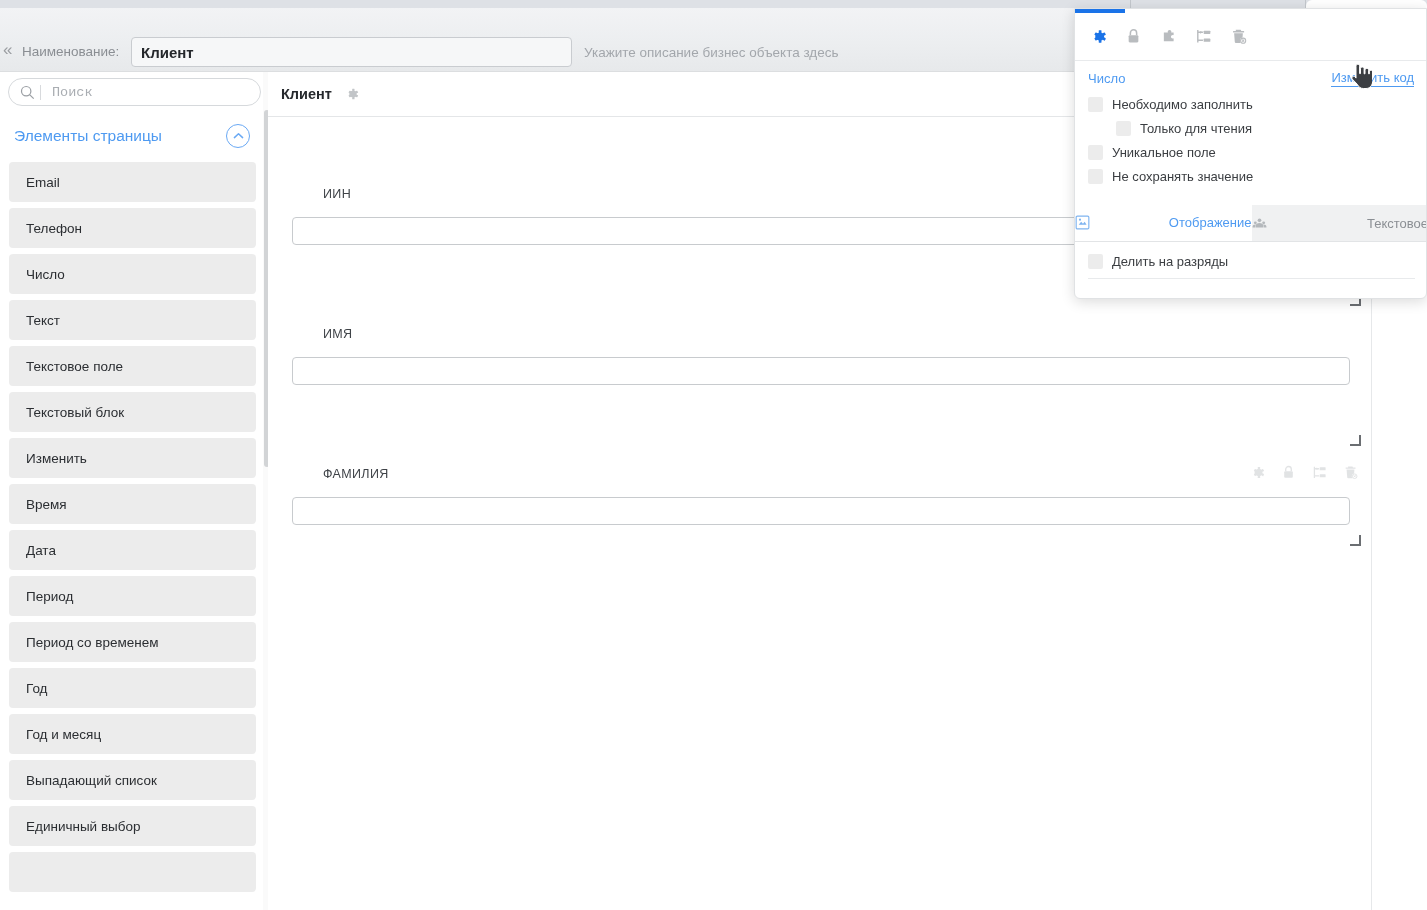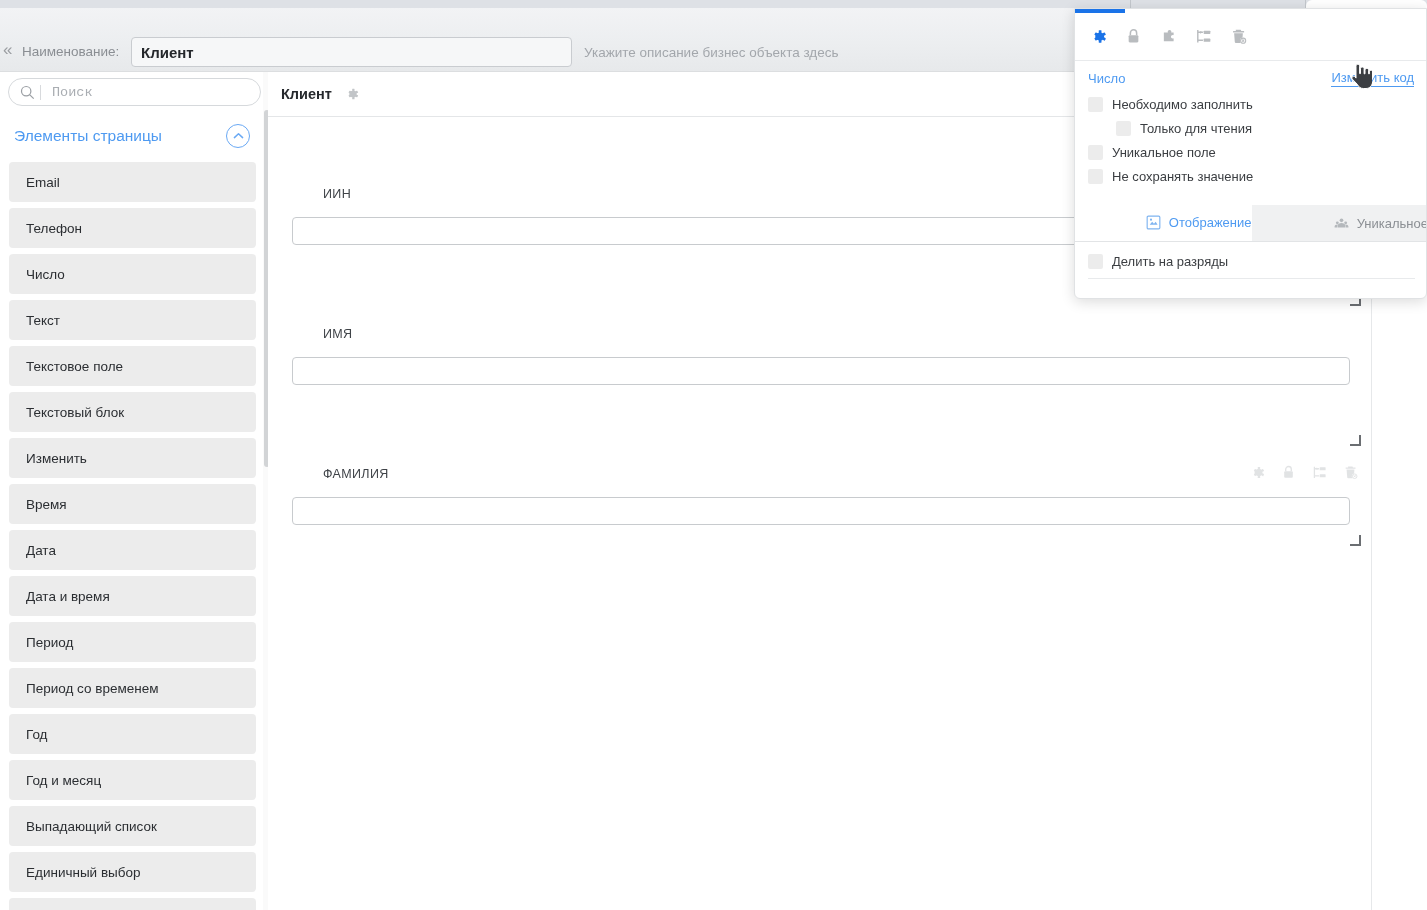--- a/index.html
+++ b/index.html
@@ -212,21 +212,21 @@
     width: 15px; height: 15px; background: #ececec; border-radius: 2px;
     flex: 0 0 15px;
   }
   .chk-label { font-size: 13px; color: #3b3e42; text-align: right; }
 
   .popup-tabs {
     position: absolute; left: 0; top: 196px; width: 353px; height: 37px;
     display: flex; border-bottom: 1px solid #e2e4e6; box-sizing: border-box;
   }
   .ptab {
-    flex: 1; display: flex; align-items: center; justify-content: flex-end;
+    flex: 1; display: flex; align-items: center; justify-content: space-between;
     gap: 8px; font-size: 13px; cursor: pointer; box-sizing: border-box;
   }
   .ptab.active { color: #4e9af1; background: #ffffff; border-bottom: 2px solid #ffffff; }
   .ptab.inactive { color: #8b8f94; background: #f0f1f2; }
 
   .popup-divider {
     position: absolute; left: 13px; top: 269px; width: 327px; height: 1px;
     background: #e8eaec;
   }
 
@@ -296,23 +296,20 @@
           <span>Текстовый блок</span>
         </div>
         <div class="elitem">
           <span>Изменить</span>
         </div>
         <div class="elitem">
           <span>Время</span>
         </div>
         <div class="elitem">
           <span>Дата</span>
-        </div>
-        <div class="elitem">
-          <span>Дата и время</span>
         </div>
         <div class="elitem">
           <span>Период</span>
         </div>
         <div class="elitem">
           <span>Период со временем</span>
         </div>
         <div class="elitem">
           <span>Год</span>
         </div>
@@ -473,21 +470,21 @@
         <div class="ptab inactive">
           <span style="display: flex;">
             <svg width="15" height="15" viewBox="0 0 18 18">
               <circle cx="9" cy="5.2" r="2.2" fill="#b4b8bc"></circle>
               <circle cx="4" cy="8.2" r="1.7" fill="#b4b8bc"></circle>
               <circle cx="14" cy="8.2" r="1.7" fill="#b4b8bc"></circle>
               <path fill="#b4b8bc" d="M9 8.4c-2.6 0-4.7 1.6-4.7 3.5v1.8h9.4v-1.8c0-1.9-2.1-3.5-4.7-3.5z"></path>
               <path fill="#b4b8bc" d="M4 10.2c-1.8 0-3.3 1-3.3 2.3v1.2h3.1v-1.2c0-.7.3-1.4.9-1.9a3 3 0 00-.7-.4zM14 10.2c1.8 0 3.3 1 3.3 2.3v1.2h-3.1v-1.2c0-.7-.3-1.4-.9-1.9.2-.2.5-.3.7-.4z"></path>
             </svg>
           </span>
-          <span>Уникальное</span>
+          <span>Текстовое</span>
         </div>
       </div>
 
     <div id="popup-tabopts">
         <div class="chk-row" style="top: 245px;">
           <span class="chk-box"></span>
           <span class="chk-label">Делить на разряды</span>
         </div>
       </div>
     <div class="popup-divider"></div>

